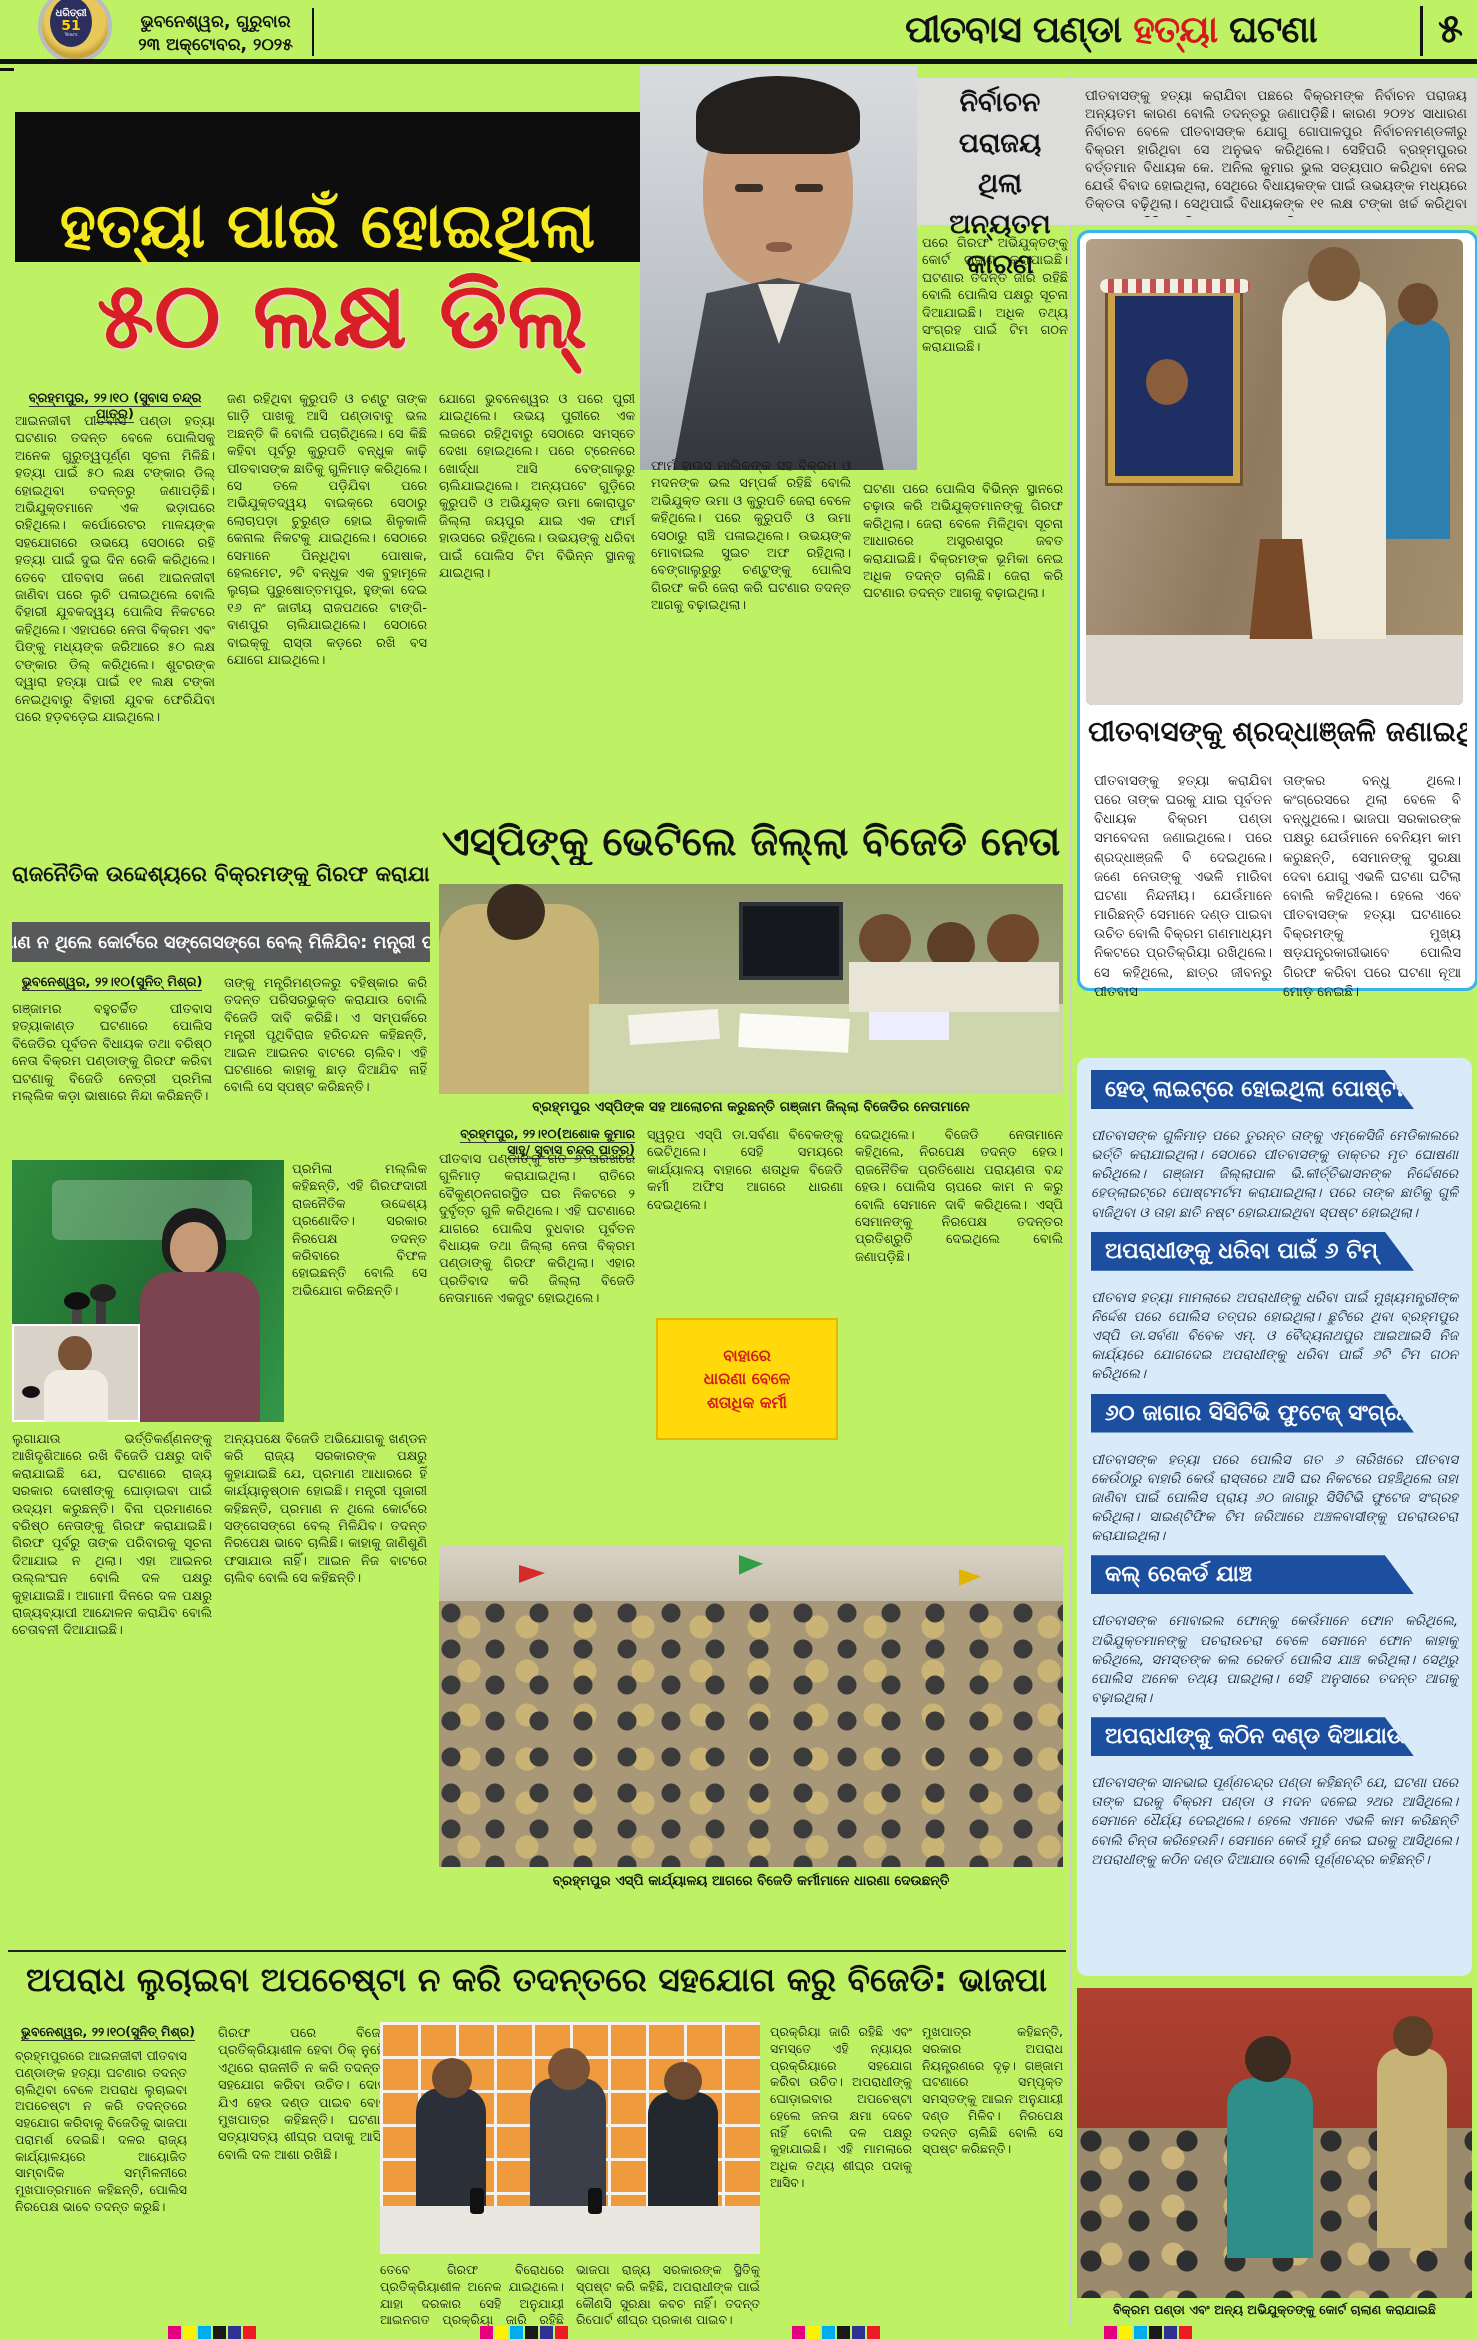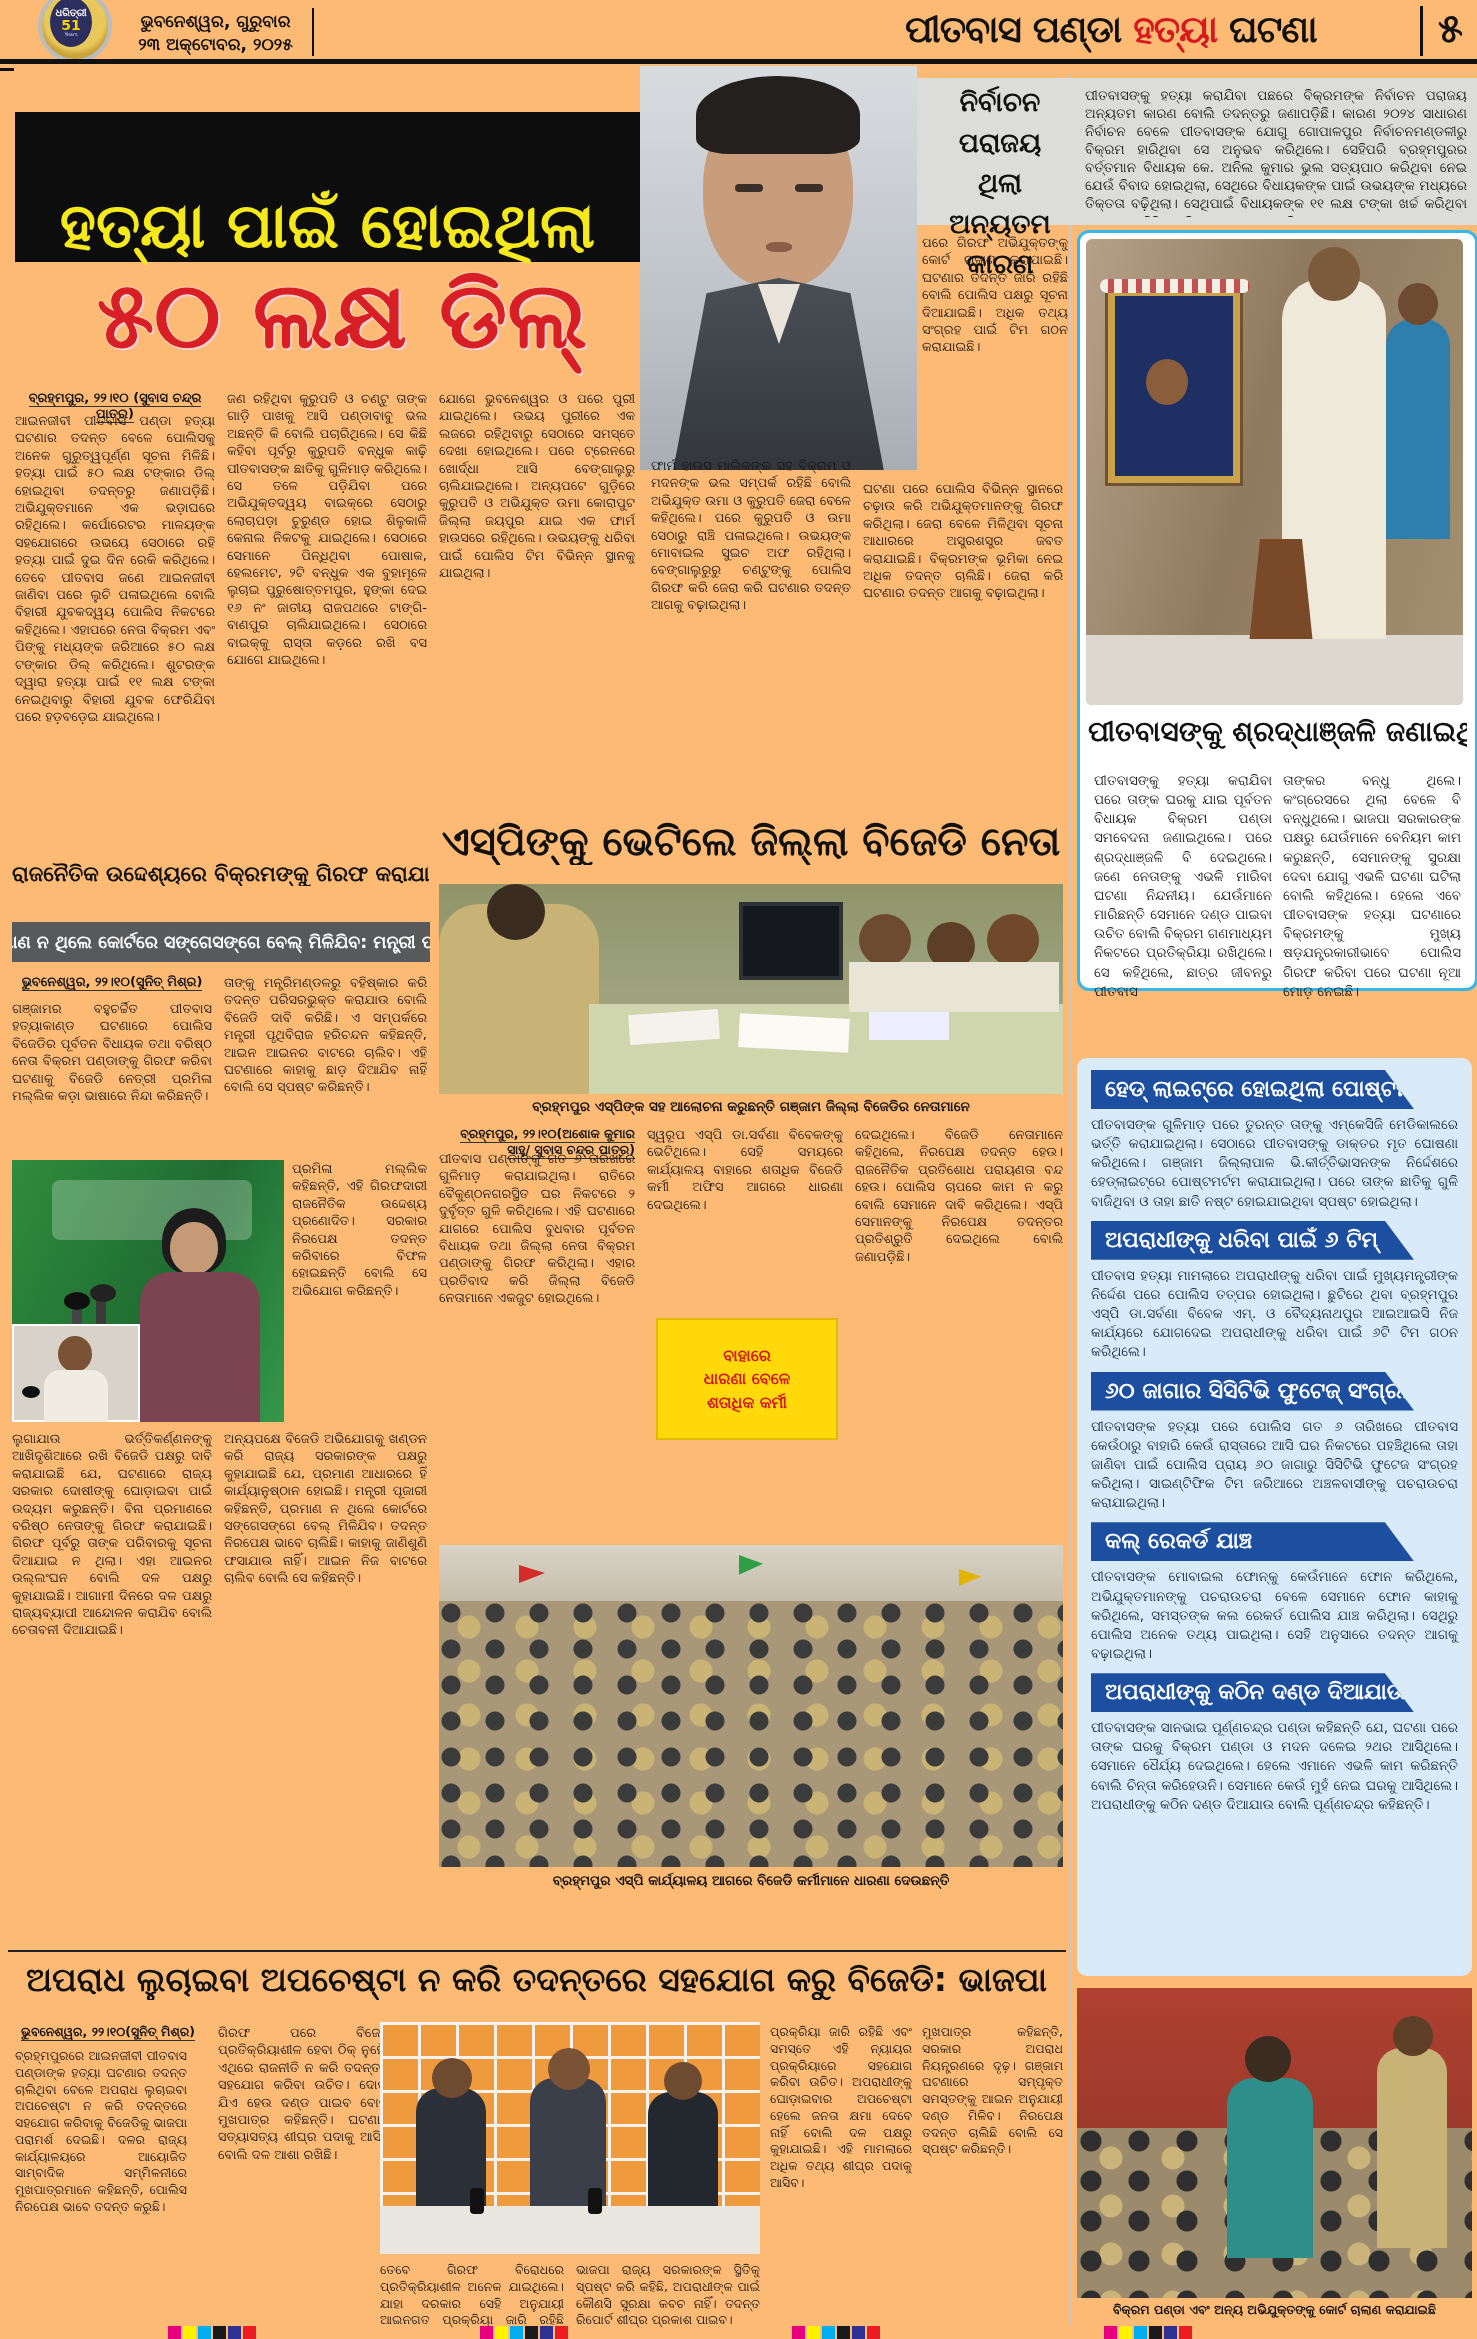--- a/index.html
+++ b/index.html
@@ -1,16 +1,16 @@
 <!DOCTYPE html>
 <html><head>
 <meta charset="utf-8">
 <style>
   html,body{margin:0;padding:0;background:#e8e8e8;}
-  .page{position:relative;width:1477px;height:2339px;background:#fdba74;overflow:hidden;
+  .page{position:relative;width:1477px;height:2339px;background:#bef264;overflow:hidden;
         font-family:"DejaVu Sans",sans-serif;color:#111;}
   .abs{position:absolute;}
   .col{font-size:13px;line-height:1.34;text-align:justify;overflow:hidden;color:#151515;}
   .byline{font-weight:bold;font-size:13px;text-align:center;}
   .byline span{border-bottom:1.5px solid #333;padding-bottom:1px;}
   .caption{font-size:13.5px;font-weight:bold;text-align:center;color:#111;}
   .photo{position:absolute;overflow:hidden;}
   .vrule{position:absolute;width:1px;background:#c9c9c9;}
   .hrule{position:absolute;background:#111;}
   
@@ -35,21 +35,21 @@
   .graypanel{background:#dcdcda;}
   
   .cyanbox{border:3px solid #38b6e8;border-radius:12px;background:#fff;}
   .tribute-head{font-size:28px;font-weight:bold;text-align:center;white-space:nowrap;overflow:hidden;}
   .infopanel{background:#d9ebf8;border-radius:10px;padding:12px 14px;box-sizing:border-box;
              display:flex;flex-direction:column;}
   .infobox{margin-bottom:10px;}
   .infobox .bar{background:#1d4fa1;color:#fff;font-weight:bold;font-size:22px;
                 padding:6px 14px 8px;width:88%;box-sizing:border-box;
                 clip-path:polygon(0 0,91% 0,100% 100%,0 100%);white-space:nowrap;overflow:hidden;}
-  .infobox .btxt{font-size:13.5px;line-height:1.42;text-align:justify;margin-top:6px;color:#14233a;}
+  .infobox .btxt{font-size:13.5px;line-height:1.42;text-align:justify;margin-top:17px;color:#14233a;font-style:italic;}
   
   .subbar{background:#58595b;color:#fff;font-weight:bold;font-size:17.5px;
           display:flex;align-items:center;justify-content:center;white-space:nowrap;overflow:hidden;}
   .h2line{font-weight:bold;white-space:nowrap;overflow:hidden;}
   .yellowbox{background:#ffd90a;border:2px solid #e3b900;display:flex;flex-direction:column;
              align-items:center;justify-content:center;text-align:center;}
   .yellowbox div{color:#d11a20;font-weight:bold;font-size:16px;line-height:1.45;}
   .sw{width:13px;height:13px;display:inline-block;margin-right:2px;}
   .swgroup{position:absolute;top:2326px;height:13px;display:flex;}
 </style>

